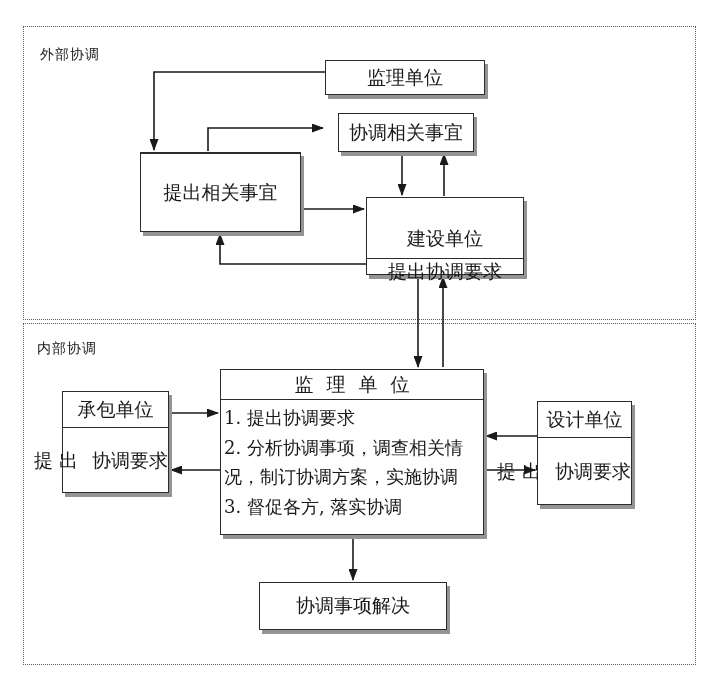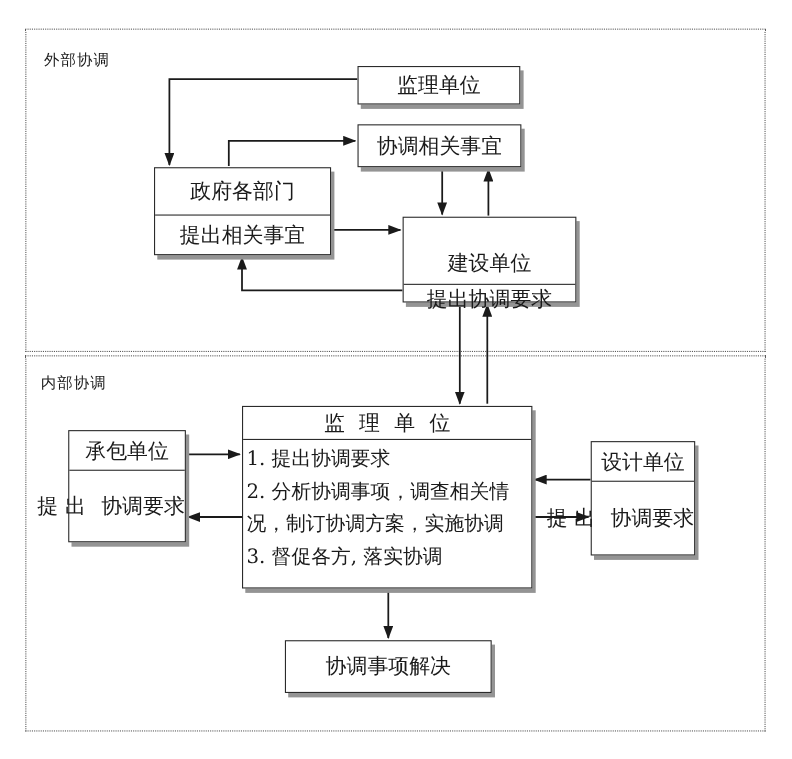--- a/index.html
+++ b/index.html
@@ -67,30 +67,29 @@
       <line x1="418" y1="276" x2="418" y2="367" marker-end="url(#arr)"></line>
       <line x1="443" y1="367" x2="443" y2="277" marker-end="url(#arr)"></line>
       <line x1="169" y1="413" x2="218" y2="413" marker-end="url(#arr)"></line>
       <line x1="220" y1="470" x2="171" y2="470" marker-end="url(#arr)"></line>
       <line x1="537" y1="436" x2="486" y2="436" marker-end="url(#arr)"></line>
       <line x1="484" y1="470" x2="535" y2="470" marker-end="url(#arr)"></line>
       <line x1="353" y1="536" x2="353" y2="580" marker-end="url(#arr)"></line>
     </g>
   </svg>
 
-  <div class="box" style="left:325px;top:60px;width:148px;height:35px;">
+  <div class="box" style="left:325px;top:60px;width:160px;height:35px;">
     <div class="comp">监理单位</div>
   </div>
 
-  <div class="box" style="left:325px;top:113px;width:149px;height:39px;">
+  <div class="box" style="left:338px;top:113px;width:136px;height:39px;">
     <div class="comp">协调相关事宜</div>
   </div>
 
   <div class="box" style="left:140px;top:152px;width:161px;height:80px;">
-    <div class="comp" style="flex:0 0 42px;">政府各部门</div>
     <div class="comp divided">提出相关事宜</div>
   </div>
 
   <div class="box" style="left:366px;top:197px;width:158px;height:78px;">
     <div class="comp" style="flex:0 0 38px;margin-top:22px;">建设单位</div>
     <div class="comp divided">提出协调要求</div>
   </div>
 
   <div class="box" style="left:62px;top:391px;width:107px;height:102px;">
     <div class="comp" style="flex:0 0 35px;">承包单位</div>

